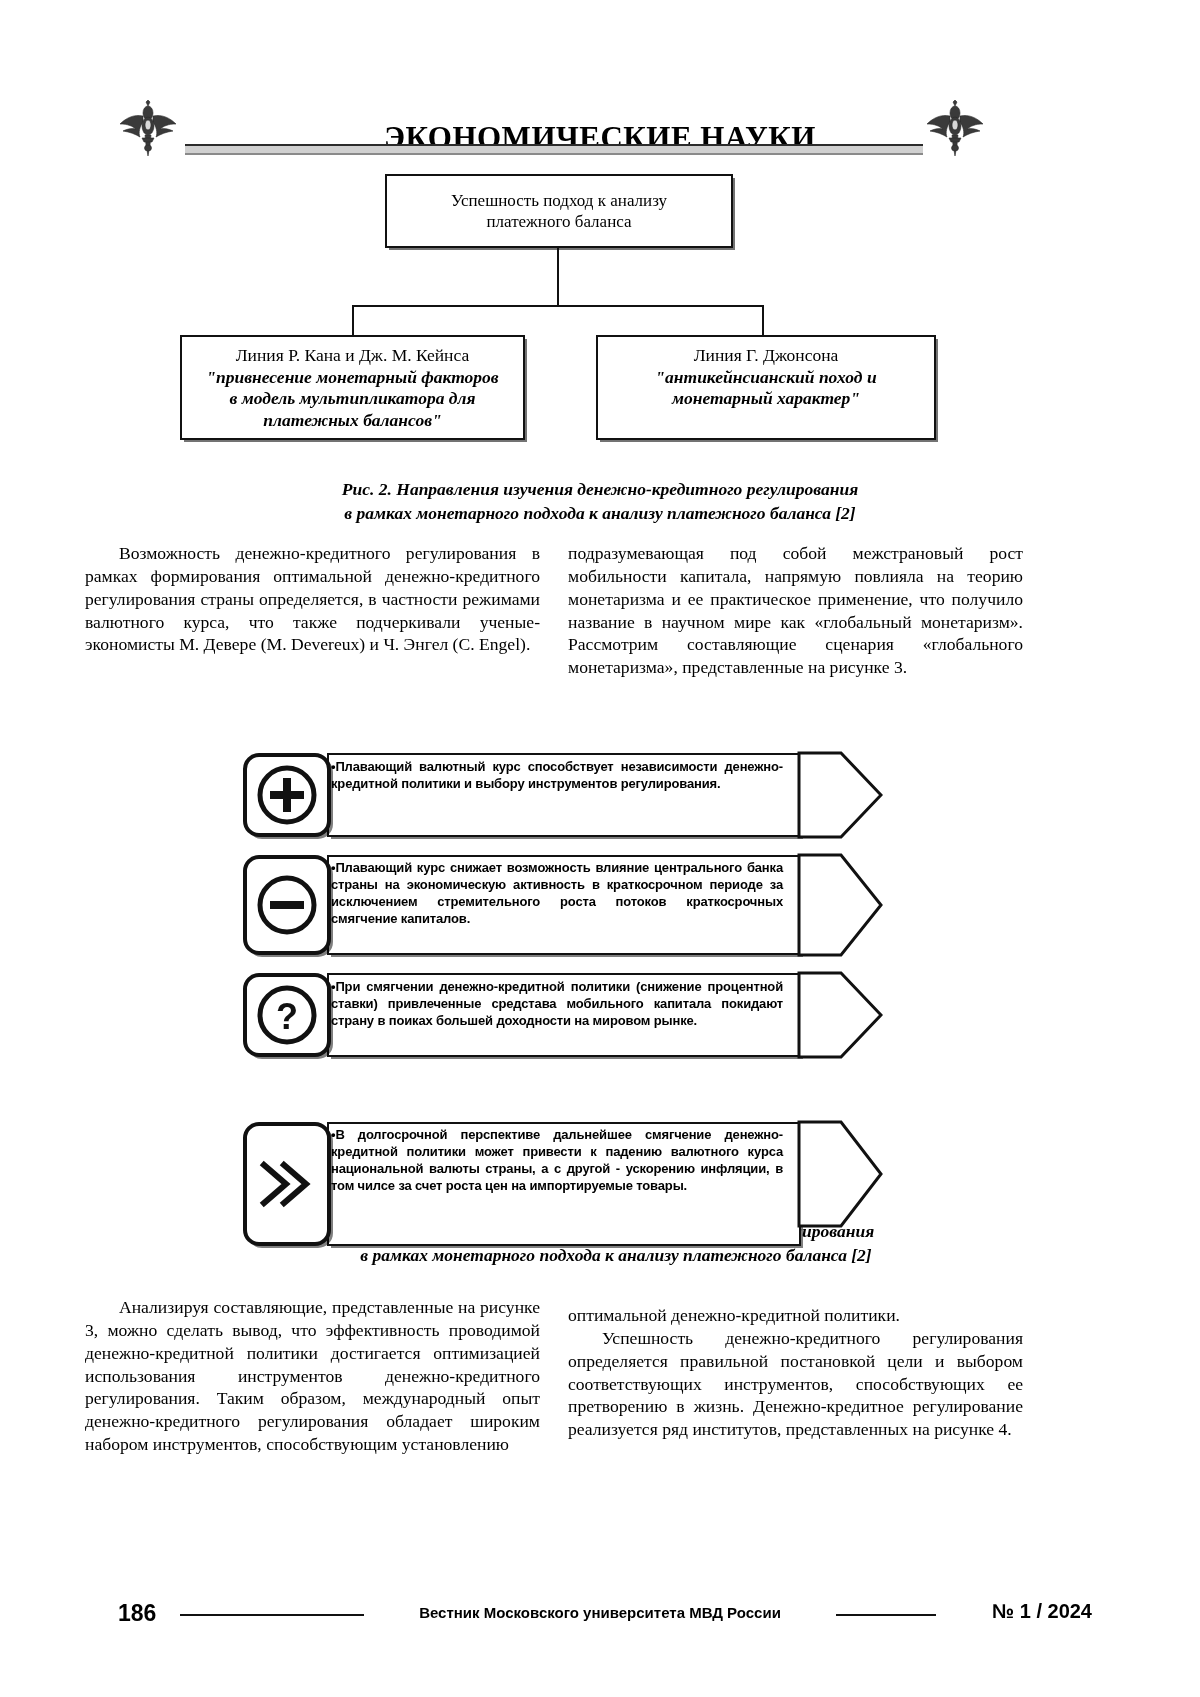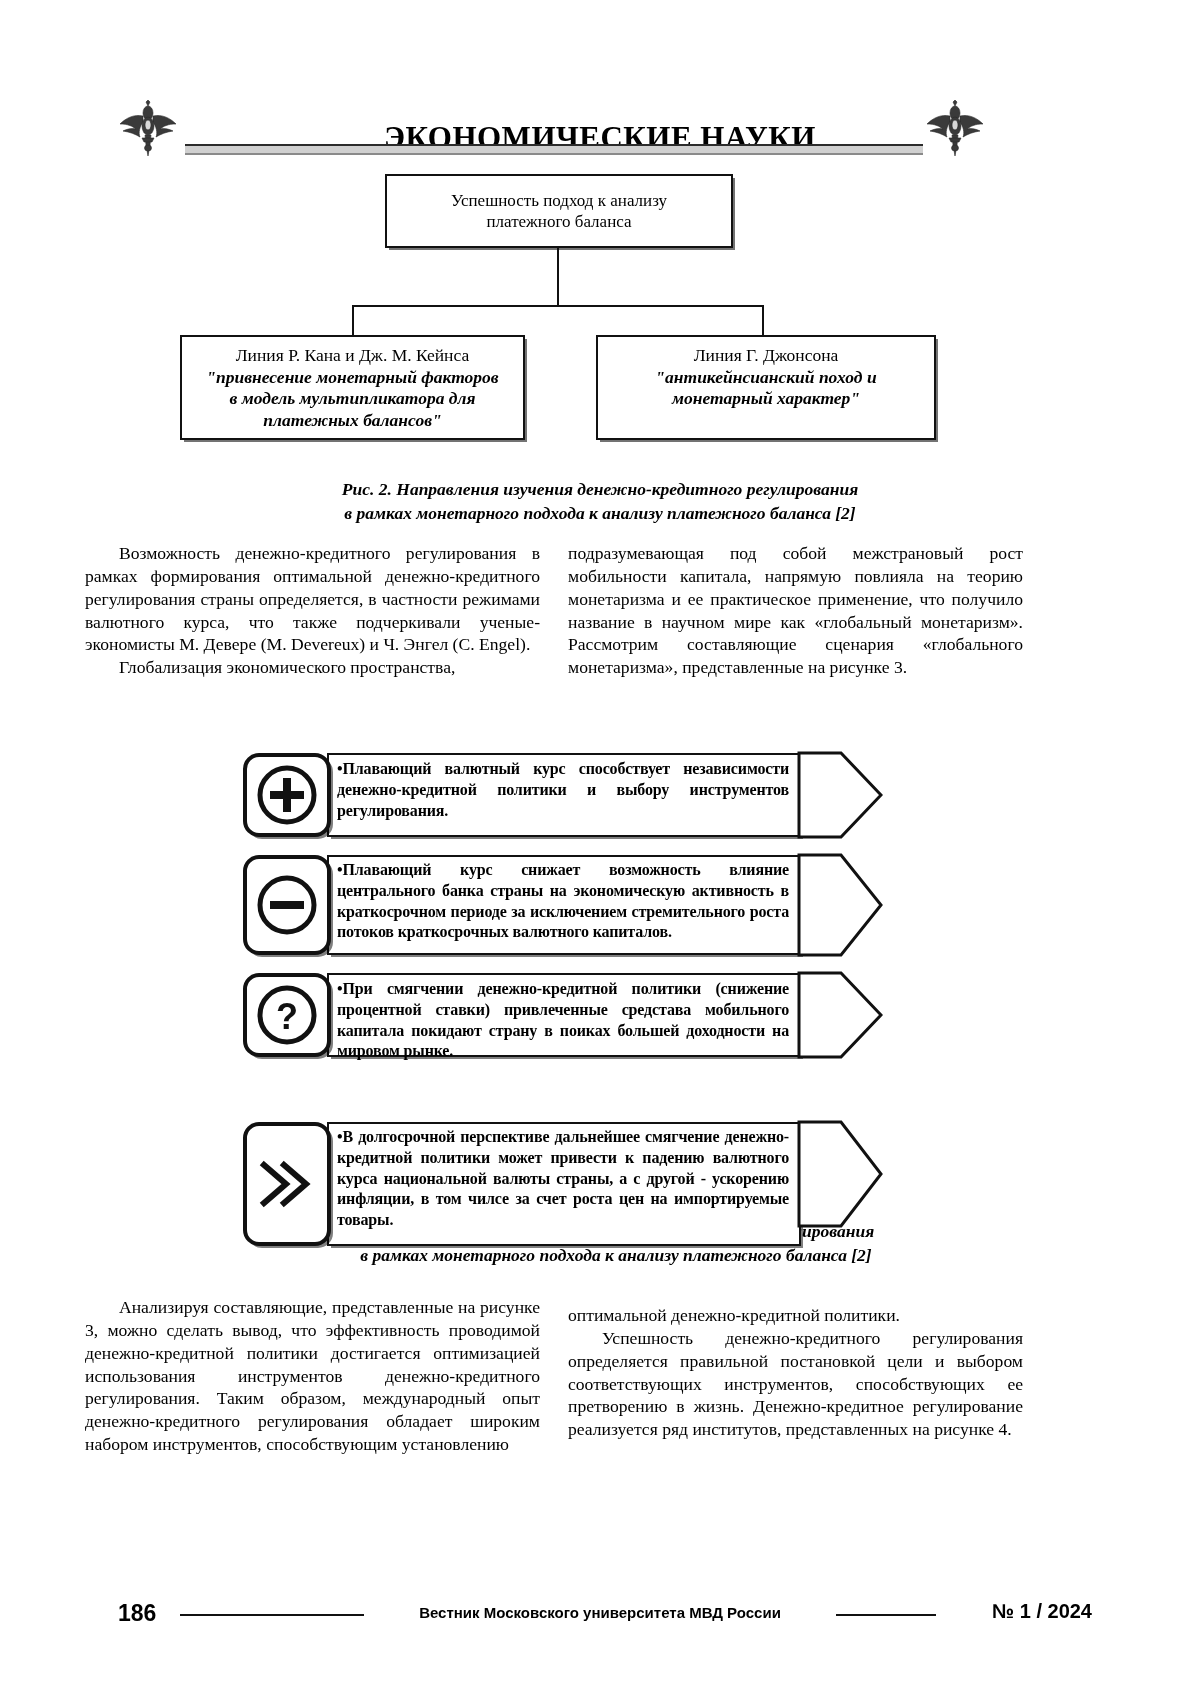--- a/index.html
+++ b/index.html
@@ -204,25 +204,25 @@
     position: absolute;
     left: 470px;
     top: -16px;
     width: 86px;
     height: calc(100% + 32px);
   }
   .callout .tip svg { display: block; }
 
   .callout-text {
     position: absolute;
-    left: 10px;
+    left: 4px;
     top: 6px;
     width: 452px;
-    font-family: Liberation Serif, serif;
-    font-size: 16px;
+    font-family: Liberation Sans, sans-serif;
+    font-size: 13px;
     line-height: 1.30;
     text-align: justify;
     text-justify: inter-word;
     font-weight: 600;
     letter-spacing: -0.15px;
     z-index: 4;
   }
   #arrow-row-1 .callout-text,
   #arrow-row-3 .callout-text { top: 5px; }
 
@@ -339,21 +339,20 @@
   </div>
 </div>
 
 <div class="figure-caption" id="caption-fig2">
   <div>Рис. 2. Направления изучения денежно-кредитного регулирования</div>
   <div>в рамках монетарного подхода к анализу платежного баланса [2]</div>
 </div>
 
 <div class="col" id="col-a-left">
   <p class="indent">Возможность денежно-кредитного регулирования в рамках формирования оптимальной денежно-кредитного регулирования страны определяется, в частности режимами валютного курса, что также подчеркивали ученые-экономисты М. Девере (M. Devereux) и Ч. Энгел (C. Engel).</p>
-  <p class="indent">Глобализация экономического пространства,</p>
 </div>
 
 <div class="col" id="col-a-right">
   <p>подразумевающая под собой межстрановый рост мобильности капитала, напрямую повлияла на теорию монетаризма и ее практическое применение, что получило название в научном мире как «глобальный монетаризм». Рассмотрим составляющие сценария «глобального монетаризма», представленные на рисунке 3.</p>
 </div>
 
 <div class="fig3">
 
   <div class="arrow-row" id="arrow-row-0">
     <div class="badge">
@@ -381,21 +380,21 @@
         <rect x="14" y="27" width="34" height="8" fill="#111"></rect>
       </svg>
     </div>
     <div class="callout">
       <div class="band"></div>
       <div class="tip">
         <svg width="86" height="132" viewBox="0 0 86 132" preserveAspectRatio="none" aria-hidden="true">
           <polygon points="2,16 44,16 84,66 44,116 2,116" fill="#fff" stroke="#111" stroke-width="3"></polygon>
         </svg>
       </div>
-      <div class="callout-text">•Плавающий курс снижает возможность влияние центрального банка страны на экономическую активность в краткосрочном периоде за исключением стремительного роста потоков краткосрочных валютного капиталов.</div>
+      <div class="callout-text">•Плавающий курс снижает возможность влияние центрального банка страны на экономическую активность в краткосрочном периоде за исключением стремительного роста потоков краткосрочных смягчение капиталов.</div>
     </div>
   </div>
 
   <div class="arrow-row" id="arrow-row-2">
     <div class="badge">
       <svg width="62" height="62" viewBox="0 0 62 62" aria-hidden="true">
         <circle cx="31" cy="31" r="27" fill="none" stroke="#111" stroke-width="5"></circle>
         <text x="31" y="45" text-anchor="middle" font-family="Liberation Sans, sans-serif" font-size="36" font-weight="bold" fill="#111">?</text>
       </svg>
     </div>

